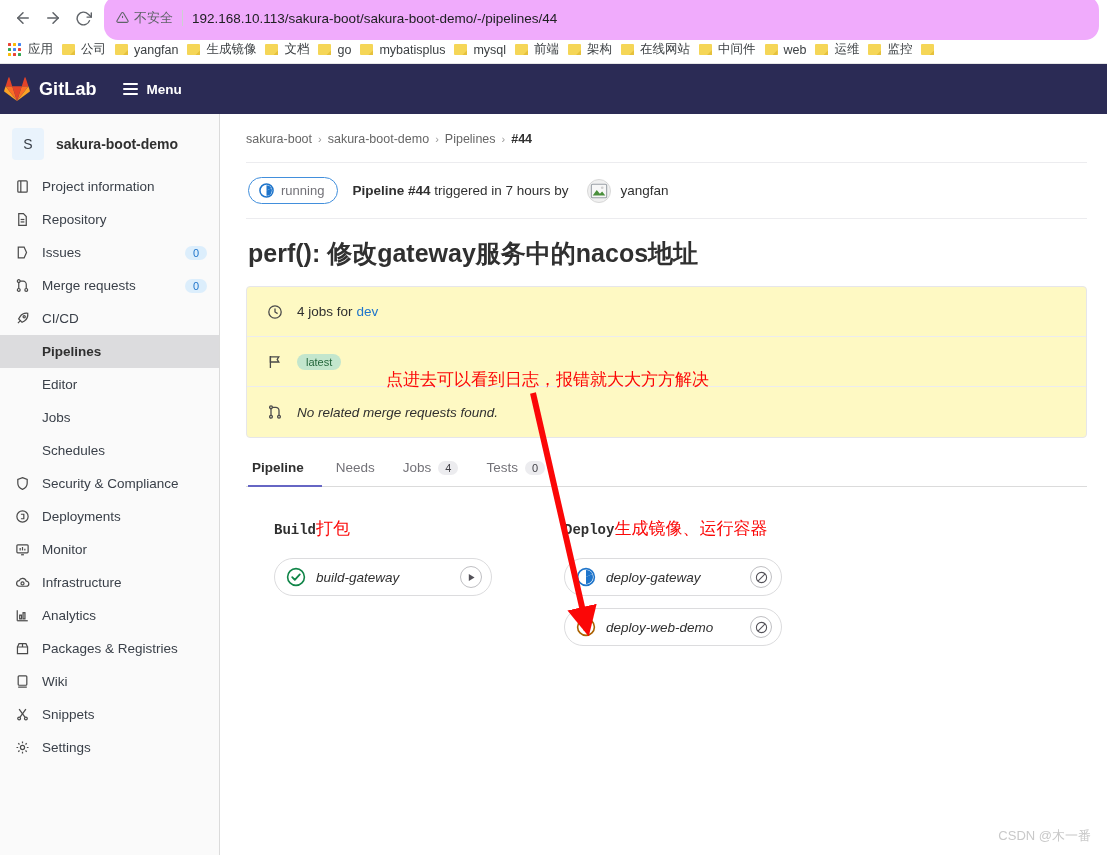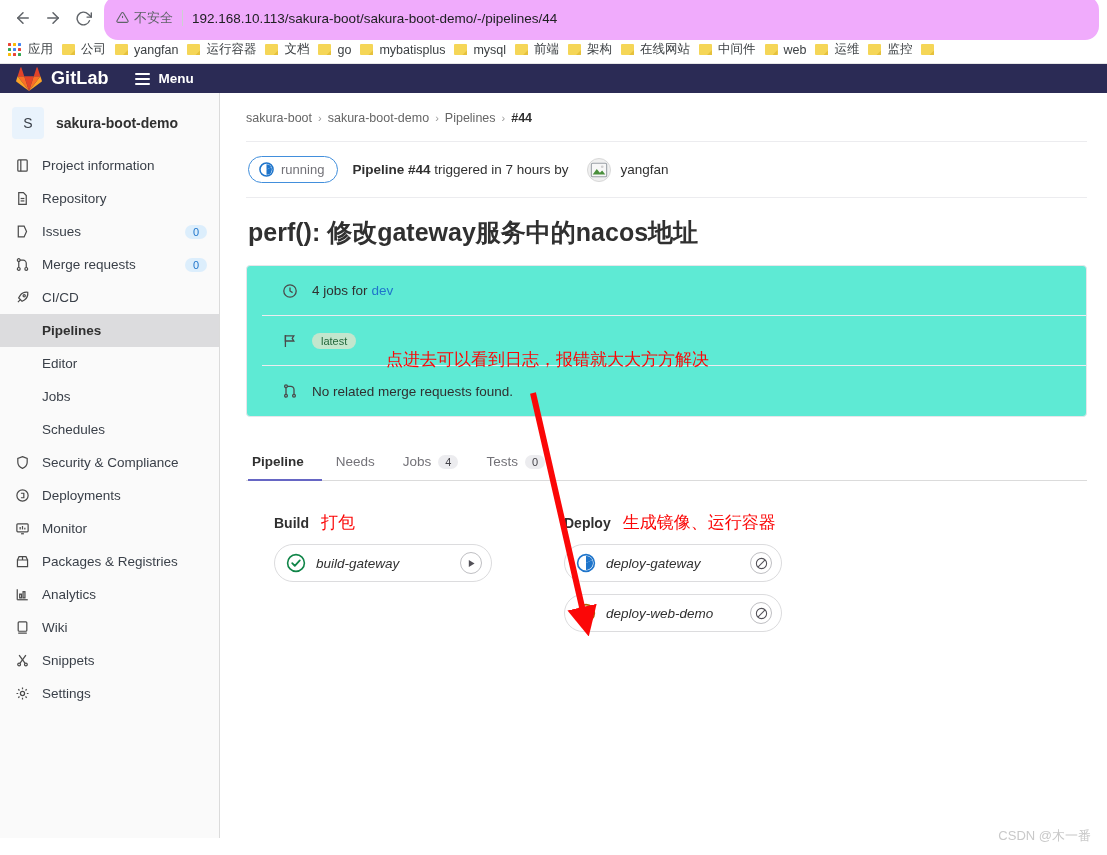--- a/index.html
+++ b/index.html
@@ -88,24 +88,24 @@
   }
   .bm.apps .grid-icon {
     width:13px; height:13px; margin-right:7px;
     display:grid; grid-template-columns: repeat(3, 3px); grid-template-rows: repeat(3,3px);
     gap:2px; flex:0 0 auto;
   }
   .bm.apps .grid-icon i { display:block; width:3px; height:3px; border-radius:0.5px; }
 
   
   #gitlab-header {
-    height: 29px;
+    height: 50px;
     background: #2b2b55;
     display:flex; align-items:center;
-    padding-left: 16px;
+    padding-left: 4px;
     color:#ffffff;
   }
   #gl-logo { width:26px; height:26px; margin-right:9px; flex:0 0 auto;}
   #gl-brand { font-size:18px; font-weight:600; letter-spacing:.1px; color:#fff; }
   #gl-menu {
     display:flex; align-items:center;
     margin-left:26px; color:#fff; font-size:13.5px; font-weight:600;
   }
   #gl-menu .hamburger { display:flex; flex-direction:column; gap:3px; margin-right:9px;}
   #gl-menu .hamburger i { display:block; width:15px; height:2px; background:#fff; border-radius:1px;}
@@ -209,33 +209,32 @@
   #commit-title {
     font-size:25px; font-weight:700; color:#303030;
     padding: 18px 0 16px 2px;
     letter-spacing: 0;
   }
 
   
   #info-card {
     border:1px solid #e6e6ea;
     border-radius:4px;
-    background:#5eead4;
+    background:#fef9c3;
     overflow:hidden;
-    margin-bottom: 29px;
-    padding-left: 15px;
+    margin-bottom: 14px;
   }
   .info-row {
     display:flex; align-items:center;
     height:50px;
     padding: 0 20px;
     font-size:13.5px; color:#303030;
     border-bottom:1px solid #ececef;
   }
-  .info-row:last-child { border-bottom:none; }
+  .info-row:last-child { border-bottom:none;font-style:italic; }
   .info-row .ico {
     width:16px;height:16px;margin-right:14px;flex:0 0 auto;
     display:flex;align-items:center;justify-content:center;color:#4a4a4a;
   }
   .link-blue { color:#1f75cb; }
   .tag-latest {
     background:#c3e6cd; color:#24663b;
     border-radius:10px; font-size:11px; padding:2px 9px;
     font-weight:400;
   }
@@ -266,22 +265,23 @@
 
   
   #pipeline-graph {
     display:flex; gap:0;
     padding: 30px 0 0 0;
     position:relative;
   }
   .stage-col { width: 290px; flex:0 0 290px; }
   .stage-title {
     font-size:14px; font-weight:700; color:#303030;
-    display:flex; align-items:baseline; gap:12px;
-    margin: 0 0 10px 28px;
+    display:flex; align-items:baseline; gap:0;
+    margin: 0 0 18px 28px;
+    font-family: Liberation Mono, monospace;
   }
   .stage-note { color:#fb0707; font-size:17px; font-weight:400; white-space:nowrap;}
   .job-card {
     display:flex; align-items:center;
     width: 218px;
     height: 38px;
     border:1px solid #dcdcde;
     border-radius:20px;
     background:#fff;
     margin: 0 0 12px 28px;
@@ -368,21 +368,21 @@
     <div class="bm">
         <span class="folder"></span>
         <span>公司</span>
       </div>
     <div class="bm">
         <span class="folder"></span>
         <span>yangfan</span>
       </div>
     <div class="bm">
         <span class="folder"></span>
-        <span>运行容器</span>
+        <span>生成镜像</span>
       </div>
     <div class="bm">
         <span class="folder"></span>
         <span>文档</span>
       </div>
     <div class="bm">
         <span class="folder"></span>
         <span>go</span>
       </div>
     <div class="bm">
@@ -553,42 +553,51 @@
             <rect x="2" y="3" width="12" height="8.5" rx="1"></rect>
             <line x1="6.5" y1="13.6" x2="9.5" y2="13.6"></line>
             <line x1="5.5" y1="9" x2="5.5" y2="6.3"></line>
             <line x1="8" y1="9" x2="8" y2="5.3"></line>
             <line x1="10.5" y1="9" x2="10.5" y2="7.3"></line>
           </svg>
       </span>
       <span class="lbl">Monitor</span>
     </div>
 
-
-    <div class="nav-item">
-      <span class="ico">
-        <svg width="15" height="15" viewBox="0 0 16 16" fill="none" stroke="#4a4a4a" stroke-width="1.3">
-            <path d="M2.6 6.4h10.8v7.1H2.6z"></path>
-            <path d="M2.6 6.4 4.3 2.8h7.4l1.7 3.6"></path>
-            <line x1="8" y1="2.8" x2="8" y2="6.4"></line>
-          </svg>
-      </span>
-      <span class="lbl">Packages &amp; Registries</span>
+    <div class="nav-item">
+      <span class="ico">
+        <svg width="15" height="15" viewBox="0 0 16 16" fill="none" stroke="#4a4a4a" stroke-width="1.3">
+            <path d="M4 12a3 3 0 0 1 .4-5.9A4 4 0 0 1 12 6.6a2.7 2.7 0 0 1 .1 5.4z"></path>
+            <circle cx="8" cy="9" r="1.6"></circle>
+          </svg>
+      </span>
+      <span class="lbl">Infrastructure</span>
     </div>
 
     <div class="nav-item">
       <span class="ico">
         <svg width="15" height="15" viewBox="0 0 16 16" fill="none" stroke="#4a4a4a" stroke-width="1.3">
             <line x1="2.4" y1="2.4" x2="2.4" y2="13.6"></line>
             <line x1="2.4" y1="13.6" x2="13.6" y2="13.6"></line>
             <rect x="5" y="7.6" width="2" height="4"></rect>
             <rect x="8.6" y="5" width="2" height="6.6"></rect>
           </svg>
       </span>
       <span class="lbl">Analytics</span>
+    </div>
+
+    <div class="nav-item">
+      <span class="ico">
+        <svg width="15" height="15" viewBox="0 0 16 16" fill="none" stroke="#4a4a4a" stroke-width="1.3">
+            <path d="M2.6 6.4h10.8v7.1H2.6z"></path>
+            <path d="M2.6 6.4 4.3 2.8h7.4l1.7 3.6"></path>
+            <line x1="8" y1="2.8" x2="8" y2="6.4"></line>
+          </svg>
+      </span>
+      <span class="lbl">Packages &amp; Registries</span>
     </div>
 
     <div class="nav-item">
       <span class="ico">
         <svg width="15" height="15" viewBox="0 0 16 16" fill="none" stroke="#4a4a4a" stroke-width="1.3">
             <rect x="3.4" y="2" width="9.2" height="10" rx="1"></rect>
             <line x1="3.4" y1="14" x2="12.6" y2="14"></line>
           </svg>
       </span>
       <span class="lbl">Wiki</span>
@@ -787,21 +796,21 @@
             </span>
           </div>
         </div>
 
       </div>
     </div>
   </div>
 </div>
 
 <div id="annotations">
-  <div class="anno-text" style="left:386px; top:348px;">点进去可以看到日志，报错就大大方方解决</div>
+  <div class="anno-text" style="left:386px; top:368px;">点进去可以看到日志，报错就大大方方解决</div>
   <svg width="1107" height="855" style="position:absolute;left:0;top:0">
     <defs>
       <marker id="ah" markerWidth="5" markerHeight="5" refX="2.2" refY="2.5" orient="auto">
         <path d="M0,0 L5,2.5 L0,5 z" fill="#fb0707"></path>
       </marker>
     </defs>
     <line x1="533" y1="393" x2="585" y2="620" stroke="#fb0707" stroke-width="6" marker-end="url(#ah)"></line>
   </svg>
 </div>
 

